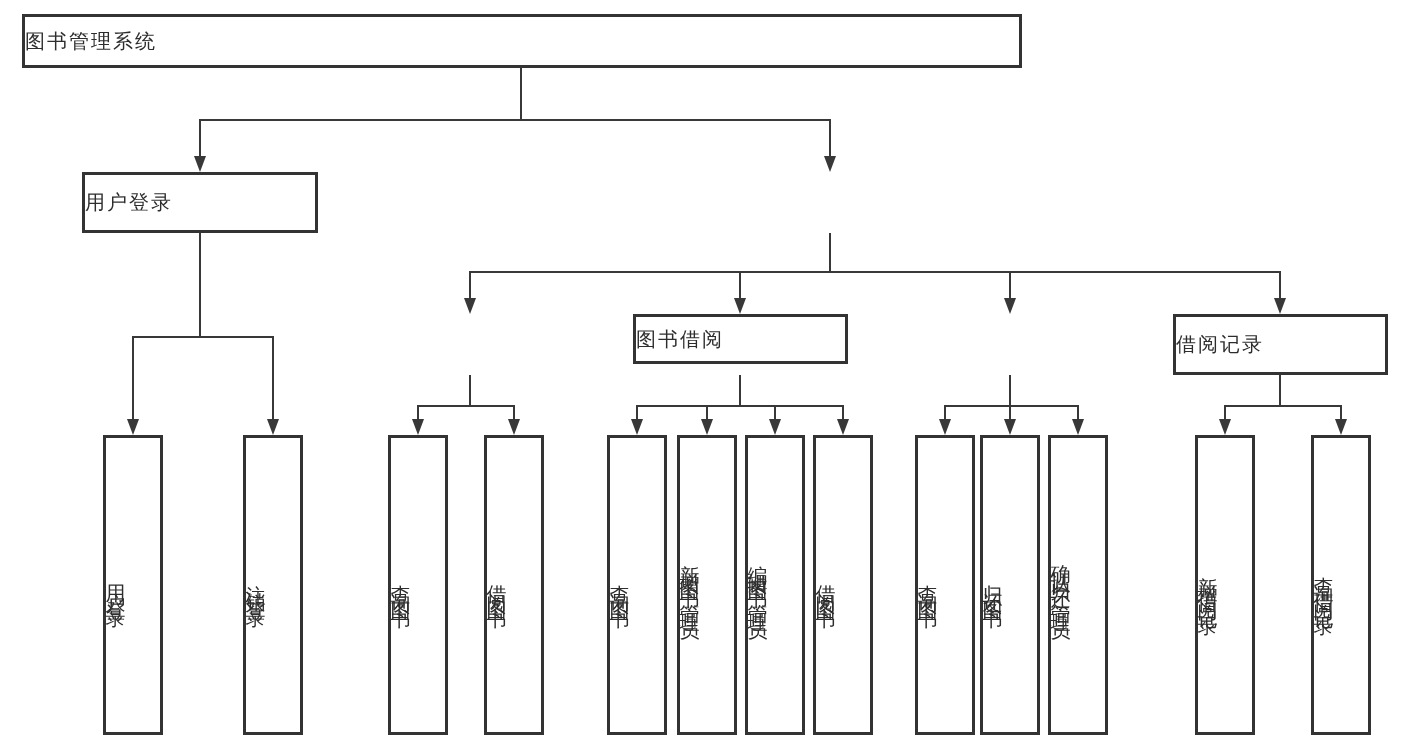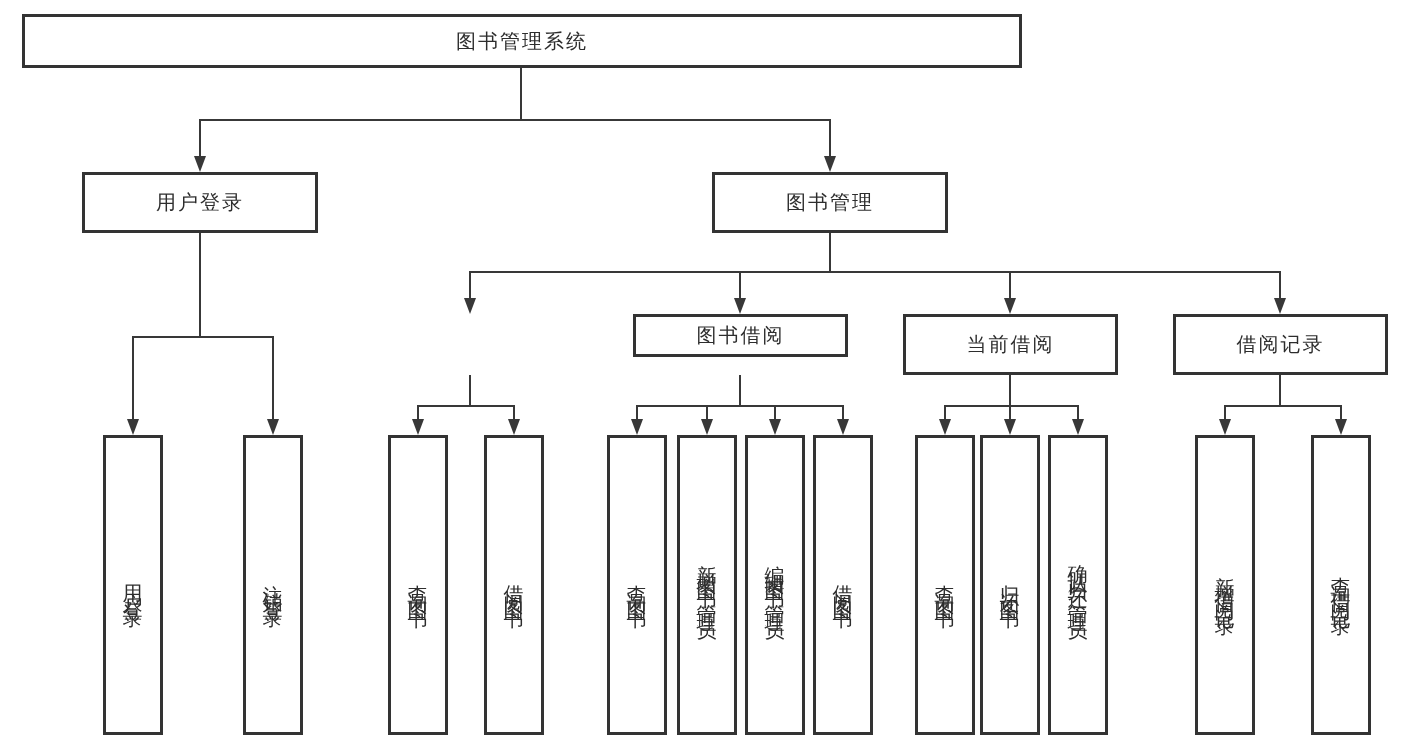--- a/index.html
+++ b/index.html
@@ -8,21 +8,21 @@
     width:1405px; height:747px;
     background:#ffffff;
     font-family:"Liberation Sans","DejaVu Sans",sans-serif;
     overflow:hidden;
   }
   .box {
     position:absolute;
     border:3px solid #333333;
     background:transparent;
     box-sizing:border-box;
-    display:flex; align-items:center; justify-content:center;
+    display:flex; align-items:center; 
     color:#2d2d2d;
     font-size:20px;
     letter-spacing:2px;
     z-index:2;
   }
   .leaf { z-index:2; }
   .leaf .vtext {
     writing-mode:vertical-rl;
     text-orientation:mixed;
     letter-spacing:8px;
@@ -60,47 +60,41 @@
   <div class="vline" style="left:520px;top:67px;height:52px;"></div>
   <div class="hline" style="left:199px;top:119px;width:632px;"></div>
   <div class="vline" style="left:199px;top:119px;height:38px;"></div>
   <div class="arrow" style="left:194px;top:156px;"></div>
   <div class="vline" style="left:829px;top:119px;height:38px;"></div>
   <div class="arrow" style="left:824px;top:156px;"></div>
 
   <div class="box" style="left:82px;top:172px;width:236px;height:61px;">
     <span>用户登录</span>
   </div>
-  <div class="box" style="left:712px;top:172px;width:236px;height:61px;">
-    <span>图书管理</span>
-  </div>
 
   <div class="vline" style="left:199px;top:233px;height:103px;"></div>
   <div class="hline" style="left:133px;top:336px;width:141px;"></div>
   <div class="vline" style="left:132px;top:336px;height:83px;"></div>
   <div class="arrow" style="left:127px;top:419px;"></div>
   <div class="vline" style="left:272px;top:336px;height:83px;"></div>
   <div class="arrow" style="left:267px;top:419px;"></div>
 
   <div class="vline" style="left:829px;top:233px;height:38px;"></div>
   <div class="hline" style="left:470px;top:271px;width:811px;"></div>
   <div class="vline" style="left:469px;top:271px;height:27px;"></div>
   <div class="arrow" style="left:464px;top:298px;"></div>
   <div class="vline" style="left:739px;top:271px;height:27px;"></div>
   <div class="arrow" style="left:734px;top:298px;"></div>
   <div class="vline" style="left:1009px;top:271px;height:27px;"></div>
   <div class="arrow" style="left:1004px;top:298px;"></div>
   <div class="vline" style="left:1279px;top:271px;height:27px;"></div>
   <div class="arrow" style="left:1274px;top:298px;"></div>
 
-  <div class="box" style="left:633px;top:314px;width:215px;height:43px;">
+  <div class="box" style="left:633px;top:314px;width:215px;height:50px;">
     <span>图书借阅</span>
-  </div>
-  <div class="box" style="left:903px;top:314px;width:215px;height:61px;">
-    <span>当前借阅</span>
   </div>
   <div class="box" style="left:1173px;top:314px;width:215px;height:61px;">
     <span>借阅记录</span>
   </div>
 
   <div class="vline" style="left:469px;top:375px;height:30px;"></div>
   <div class="hline" style="left:418px;top:405px;width:97px;"></div>
   <div class="vline" style="left:417px;top:405px;height:14px;"></div>
   <div class="arrow" style="left:412px;top:419px;"></div>
   <div class="vline" style="left:513px;top:405px;height:14px;"></div>

